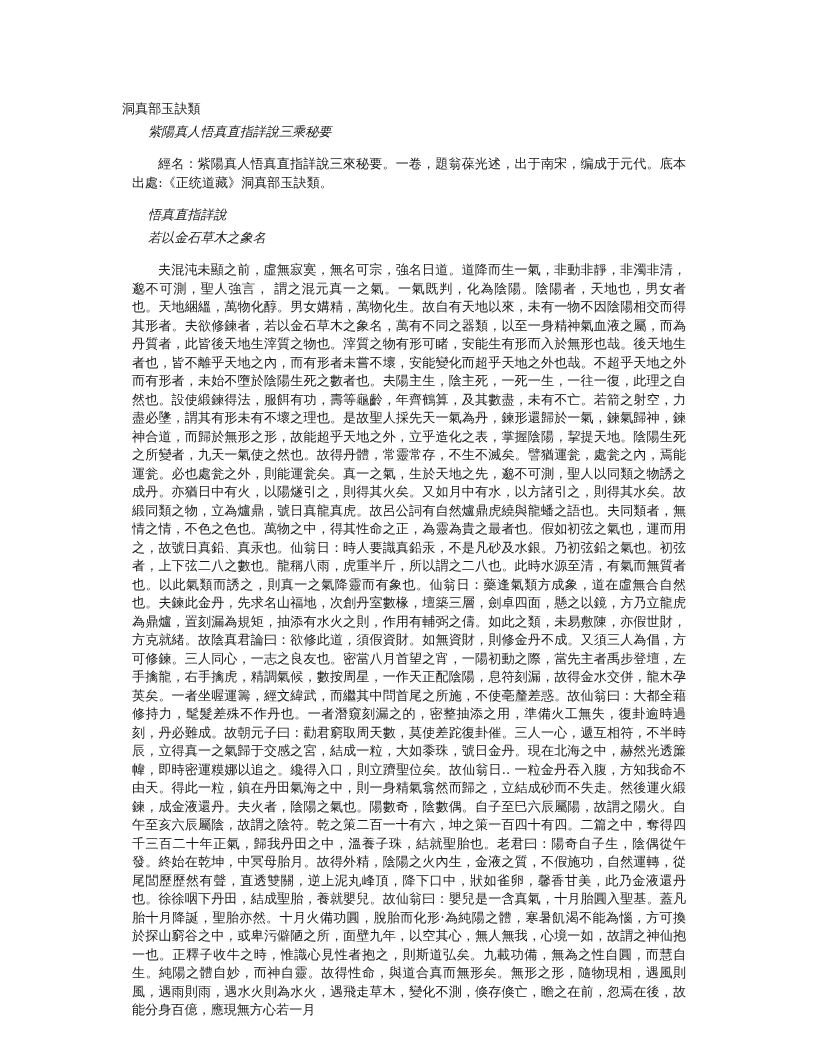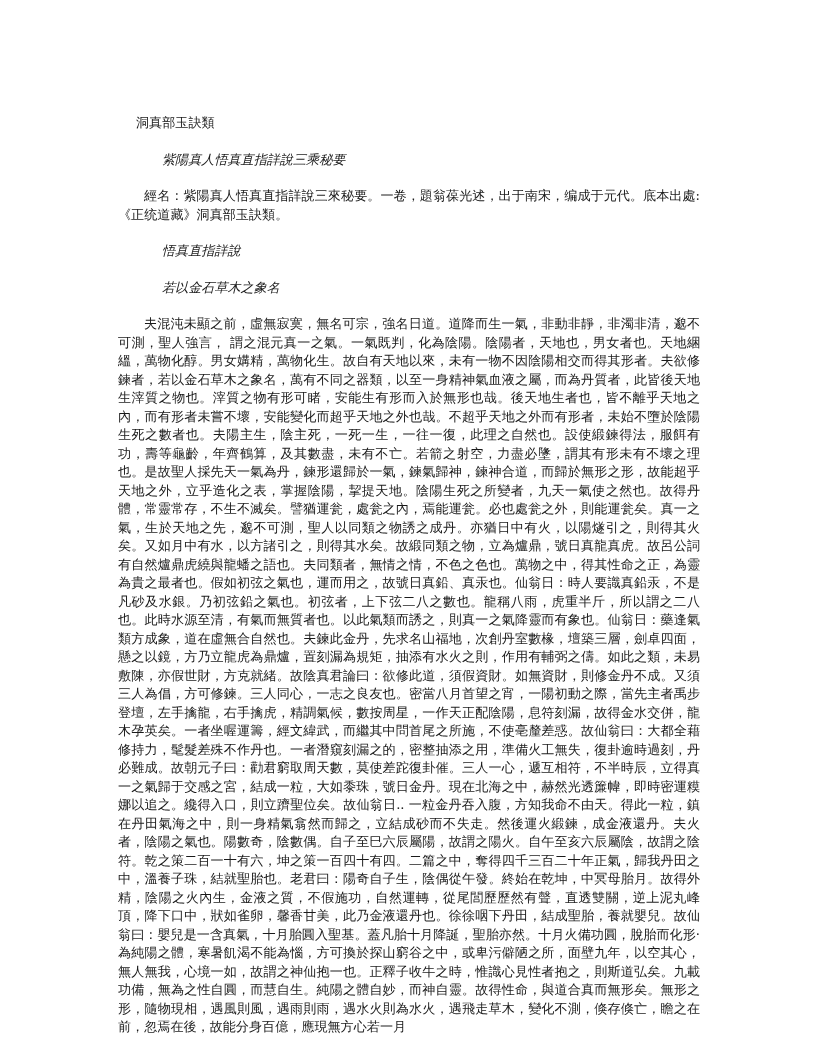--- a/index.html
+++ b/index.html
@@ -22,31 +22,31 @@
     box-sizing: border-box;
     padding: 96px 116px 96px 118px;
     background: #ffffff;
   }
   .doc-body {
     width: 582px;
   }
   .title-line {
     font-size: 13.1px;
     line-height: 18.5px;
-    margin: 18px;
+    margin: 4px;
     white-space: pre;
   }
   .indent-1 {
     text-indent: 0;
     font-style: italic;
   }
   .para {
     font-size: 13.1px;
     line-height: 18.5px;
-    margin: 0;
+    margin: 14px;
     text-align: justify;
     text-justify: inter-character;
     word-break: break-all;
     text-indent: 26px;
   }
   .lead-indent {
     display: inline-block;
     width: 26px;
   }
 </style>

